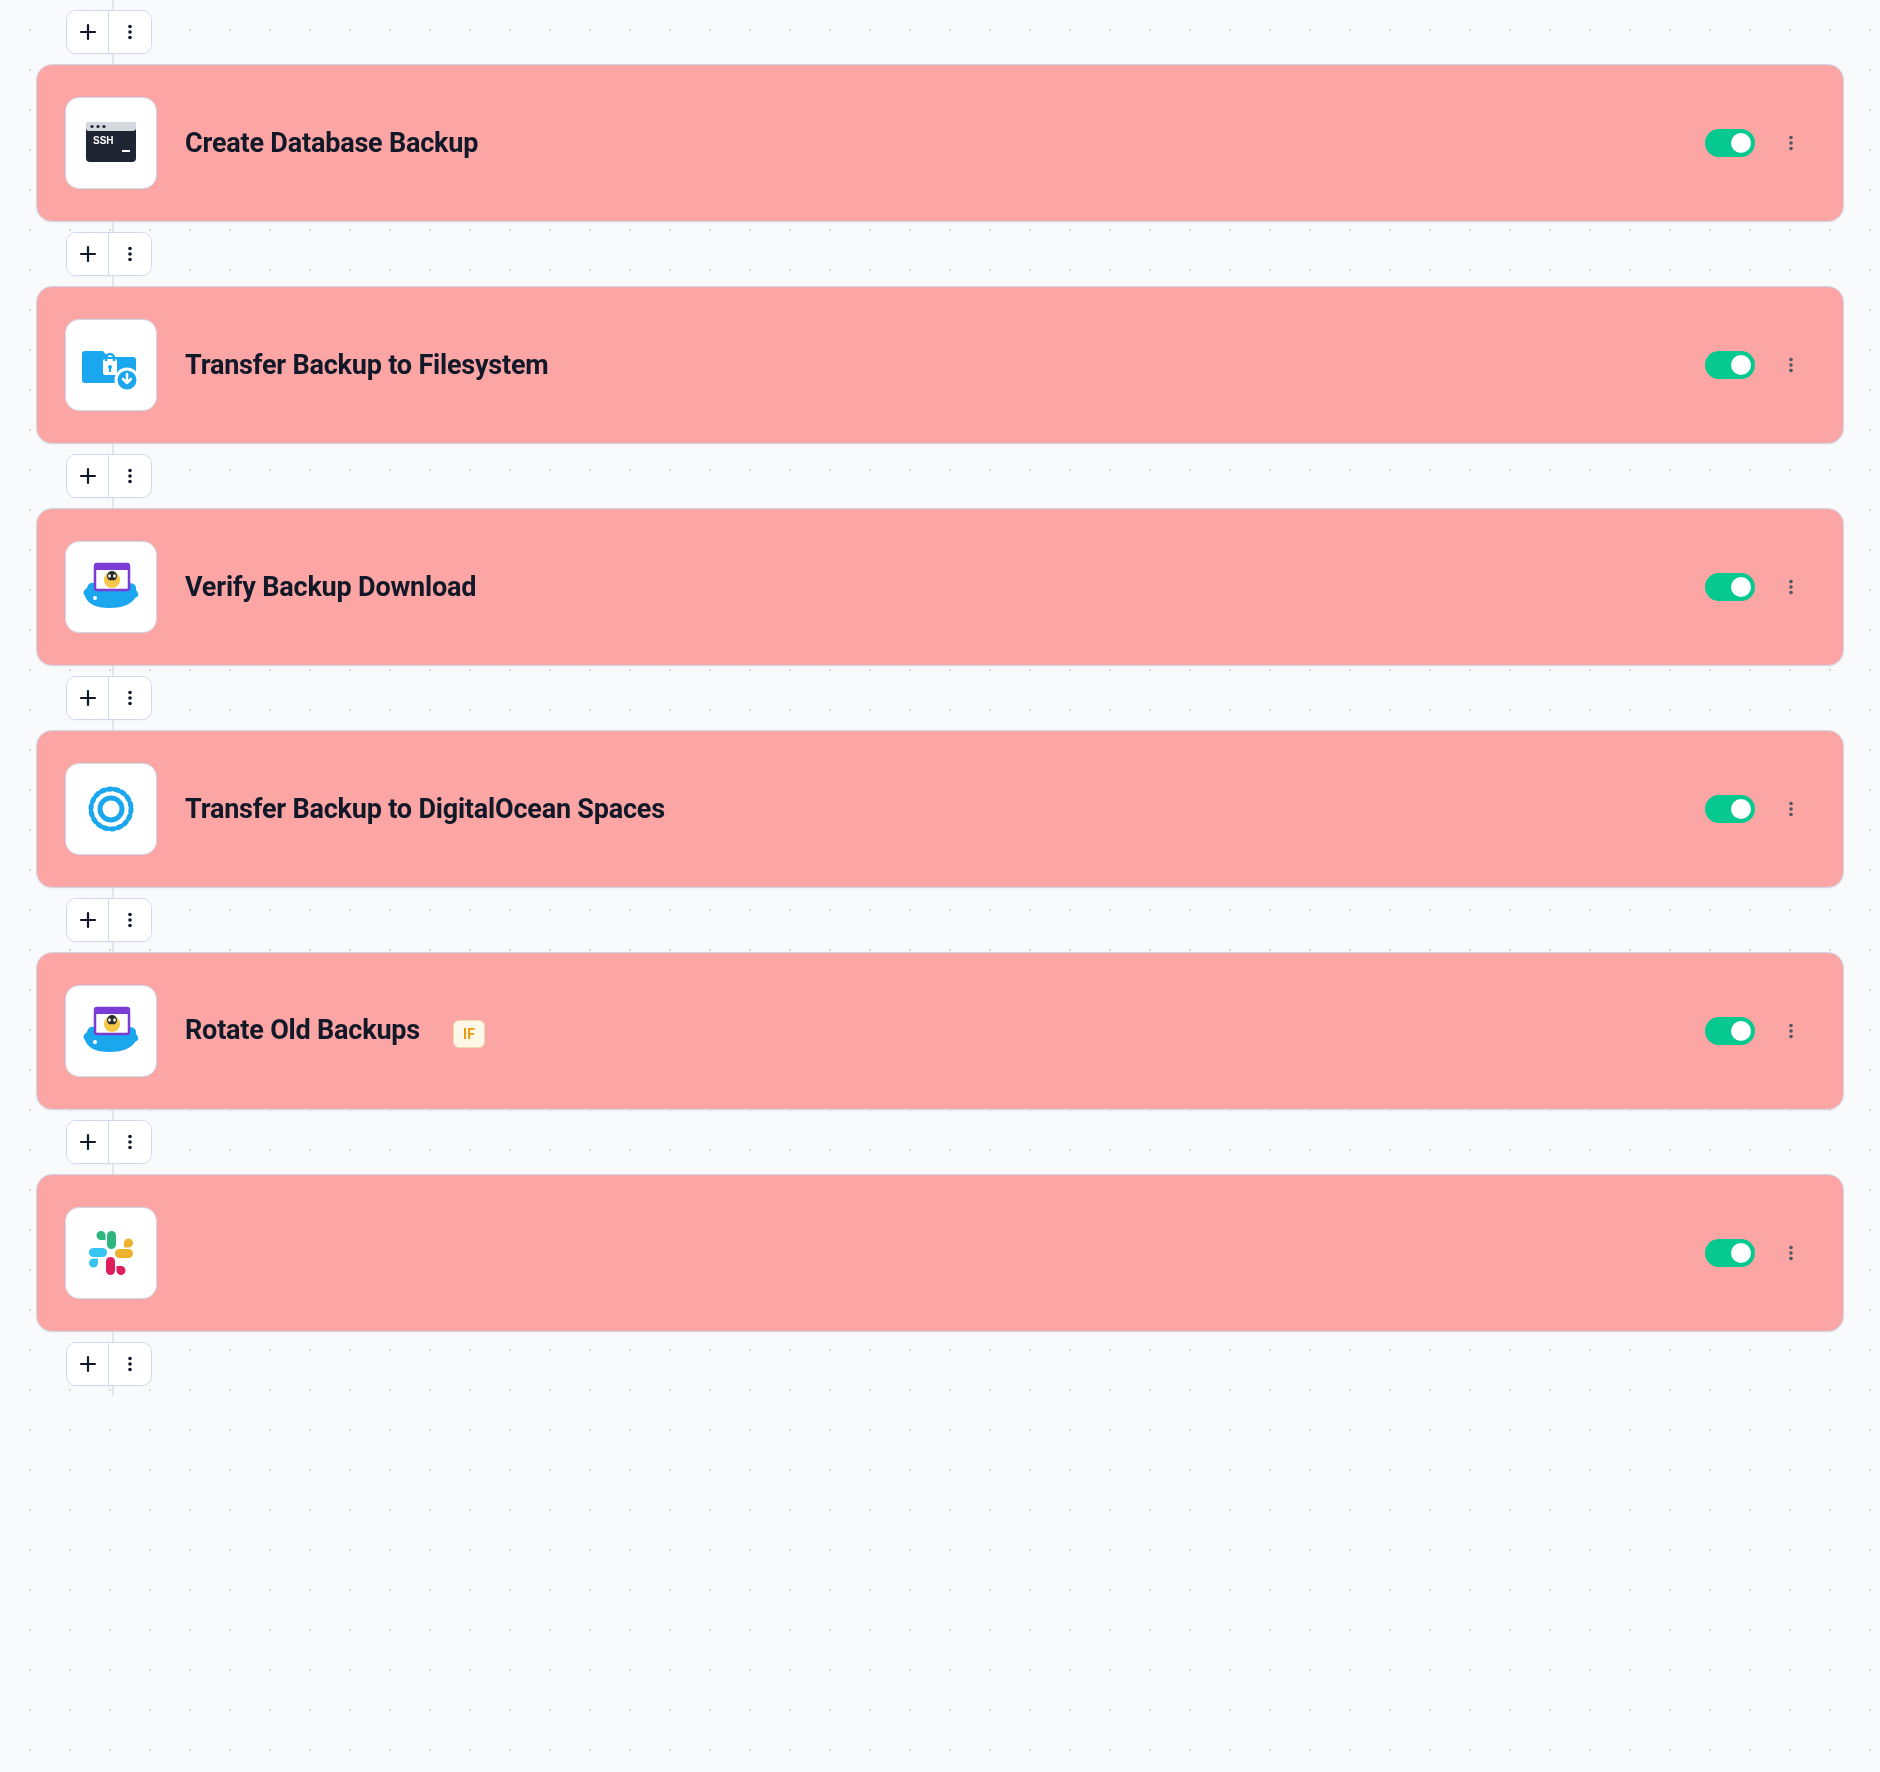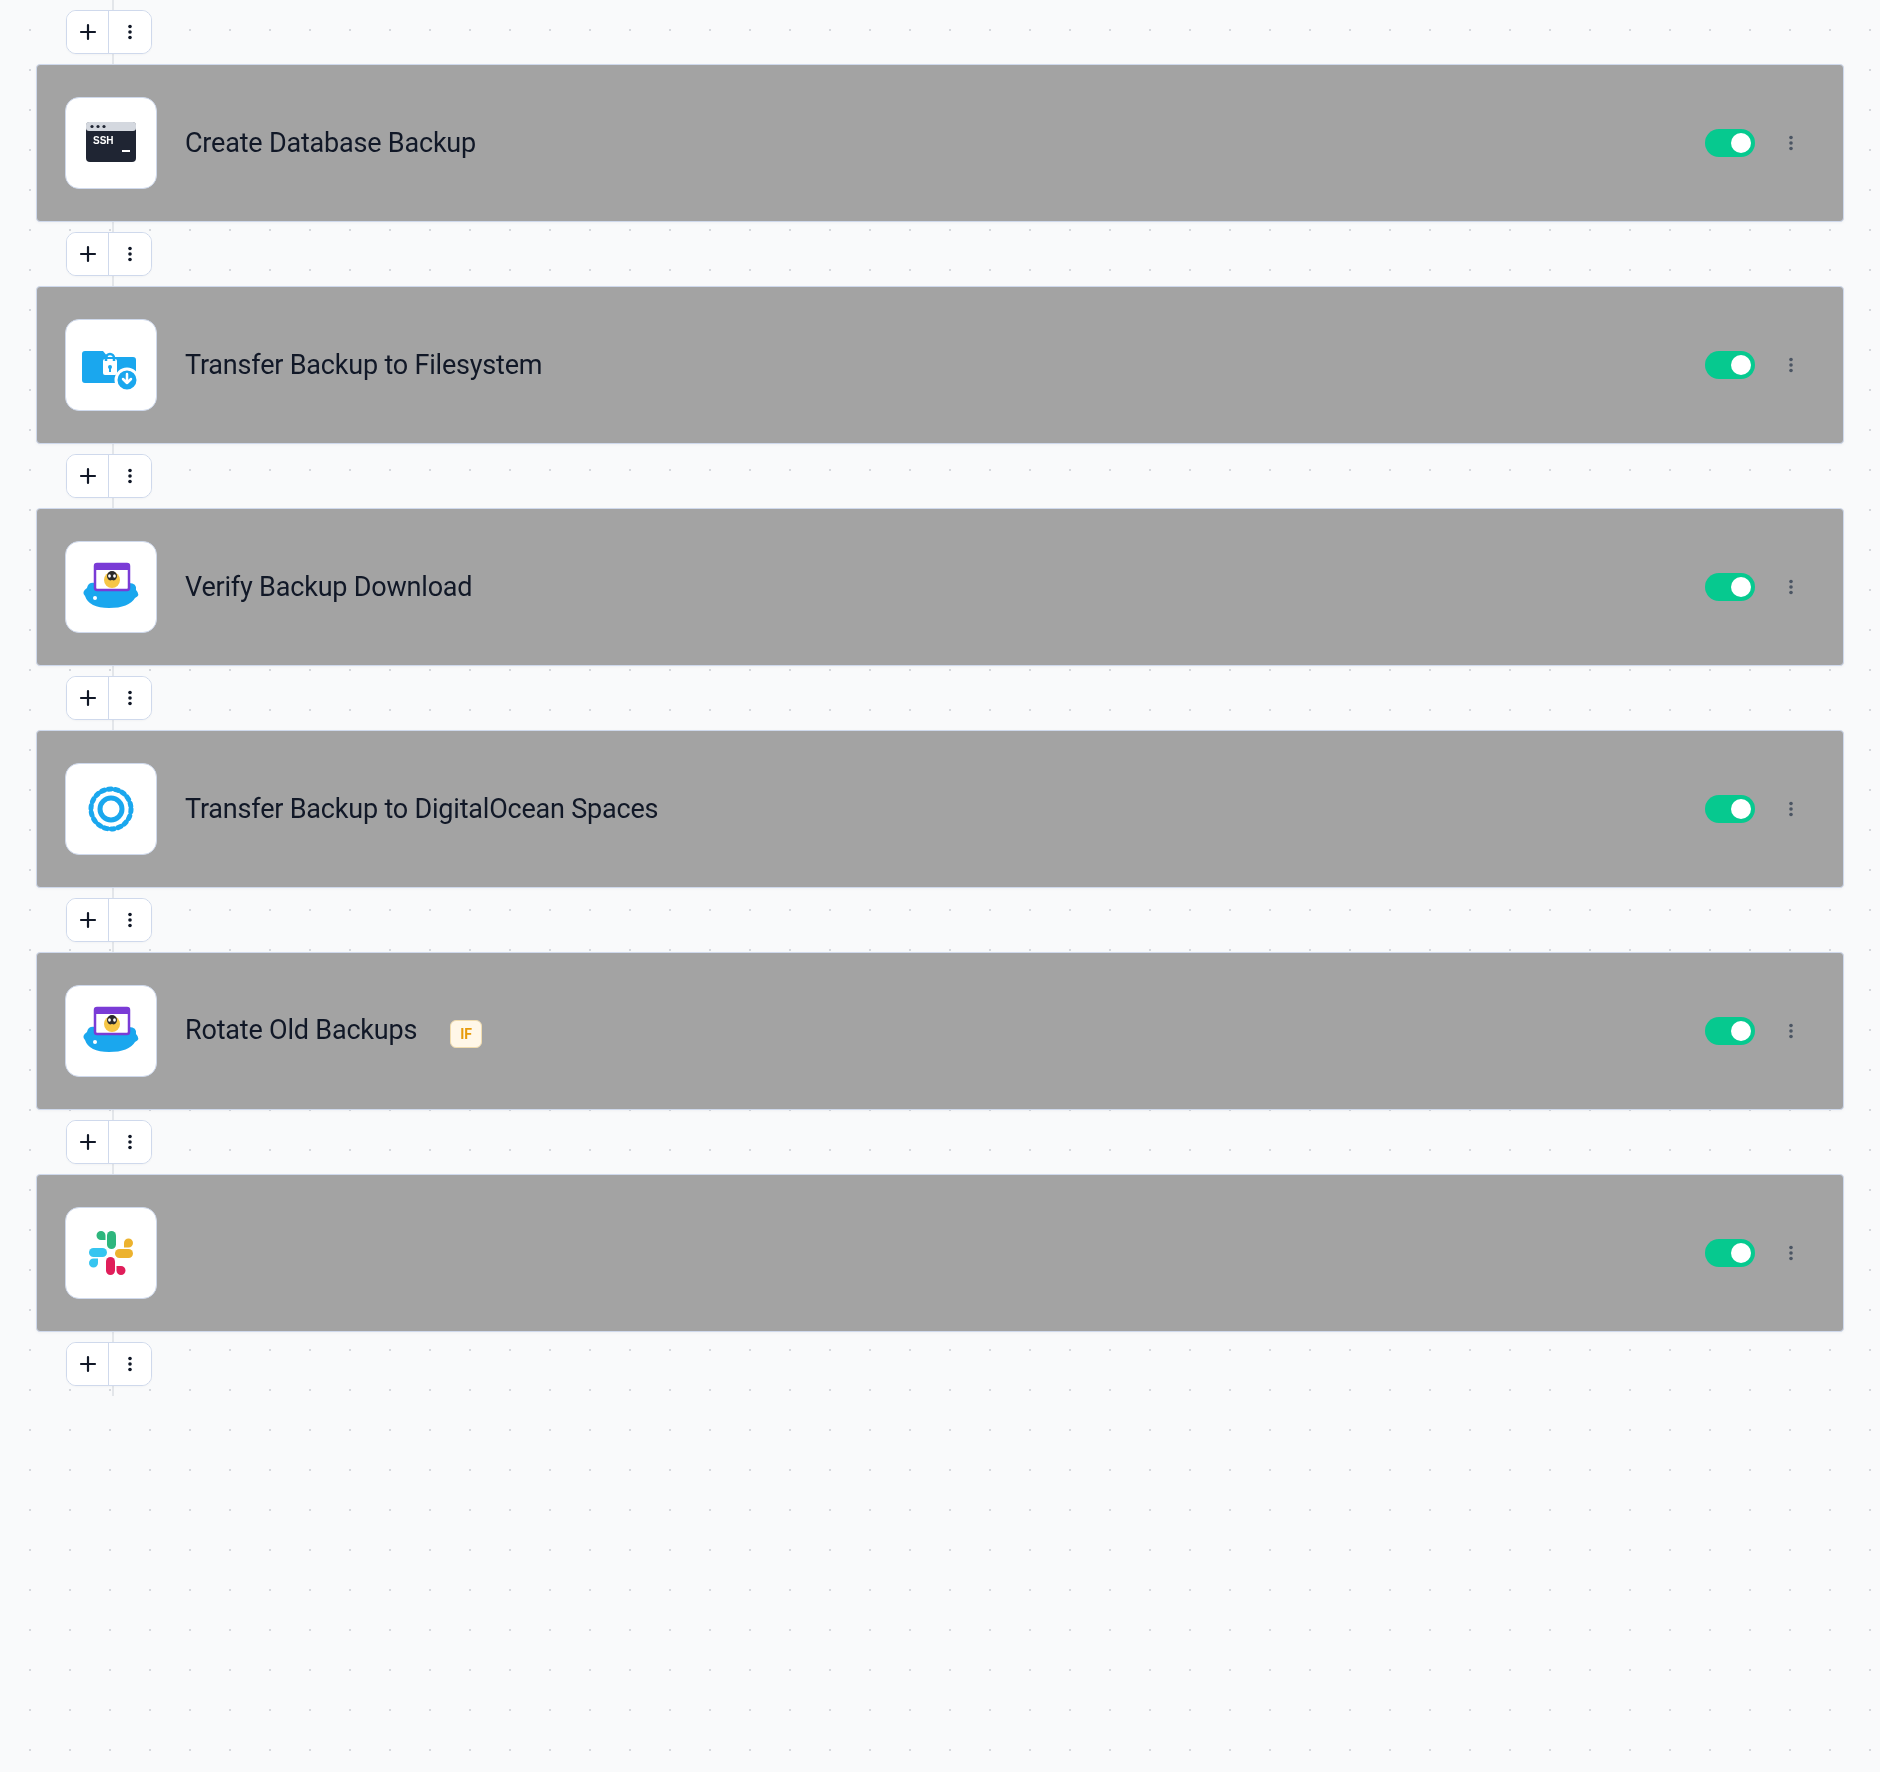--- a/index.html
+++ b/index.html
@@ -57,23 +57,23 @@
     align-items: center;
     justify-content: center;
     background: #fff;
     cursor: pointer;
   }
   .add-btn { border-right: 1.5px solid #cfd9ec; }
   .add-btn svg, .add-menu-btn svg { display:block; }
   .step-card {
     position: relative;
     z-index: 2;
-    background: #a3a3a3;
+    background: #fca5a5;
     border: 1.5px solid #cfd9ec;
-    border-radius: 4px;
+    border-radius: 16px;
     height: 158px;
     display: flex;
     align-items: center;
     padding: 0 40px 0 28px;
     box-shadow: 0 1px 3px rgba(16,24,40,0.04);
     justify-content: space-between;
   }
   .step-icon {
     width: 92px;
     height: 92px;
@@ -82,21 +82,21 @@
     background: #fff;
     display: flex;
     align-items: center;
     justify-content: center;
     flex-shrink: 0;
     margin-right: 28px;
   }
   .step-icon svg { display:block; }
   .step-title {
     font-size: 27px;
-    font-weight: 400;
+    font-weight: 700;
     color: #111827;
     letter-spacing: -0.2px;
   }
   .if-badge {
     display: inline-flex;
     align-items: center;
     justify-content: center;
     margin-left: 29px;
     width: 32px;
     height: 28px;

